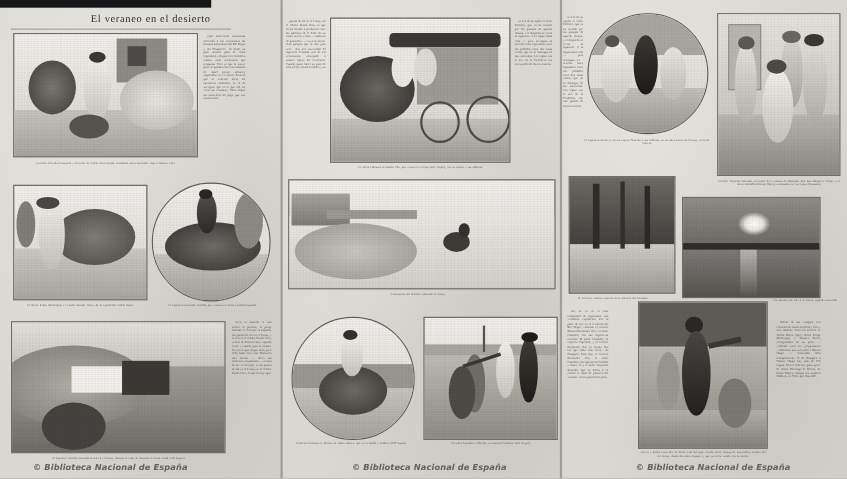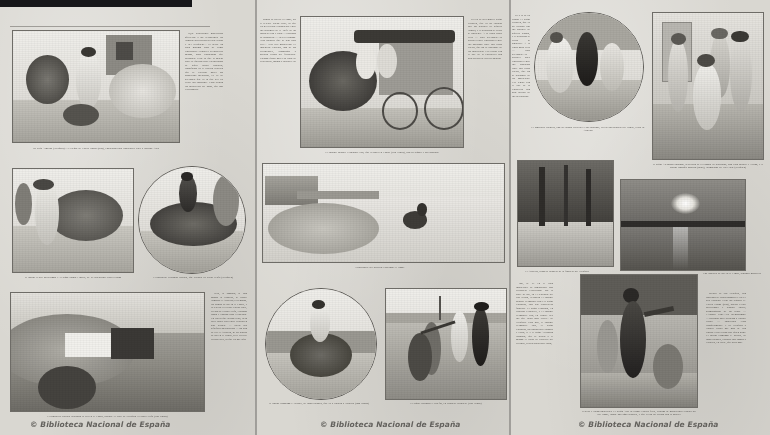--- a/index.html
+++ b/index.html
@@ -61,20 +61,21 @@
 <div class="page">
 
   <div class="panel" id="panel-left"></div>
   <div class="panel" id="panel-mid"></div>
   <div class="panel" id="panel-right"></div>
   <div class="seam" style="left:255px"></div>
   <div class="seam" style="left:509px"></div>
 
   <div class="topbar"></div>
 
+  <div class="headline" style="left:62px;top:13px;width:150px;">El veraneo en el desierto</div>
   <div class="rule" style="left:10px;top:26px;width:200px;"></div>
 
   <div class="photo" style="left:12px;top:30px;width:168px;height:113px;">
     <div class="ph-in sky"></div>
     <div class="bar" style="left:0;top:62%;width:100%;height:38%;background:linear-gradient(#c6c4bd,#a6a49d);"></div>
     <div class="bar" style="left:56%;top:4%;width:28%;height:36%;background:#8d8b85;"></div>
     <div class="bar" style="left:62%;top:10%;width:10%;height:16%;background:#4e4c48;"></div>
     <div class="blob" style="left:58%;top:30%;width:40%;height:48%;background:radial-gradient(#e7e5e0,#b8b6af);"></div>
     <div class="blob" style="left:8%;top:22%;width:26%;height:44%;background:radial-gradient(#7a7872,#3f3d39);"></div>
     <div class="blob" style="left:38%;top:18%;width:15%;height:52%;background:linear-gradient(#f2f1ed,#cac8c2);"></div>

